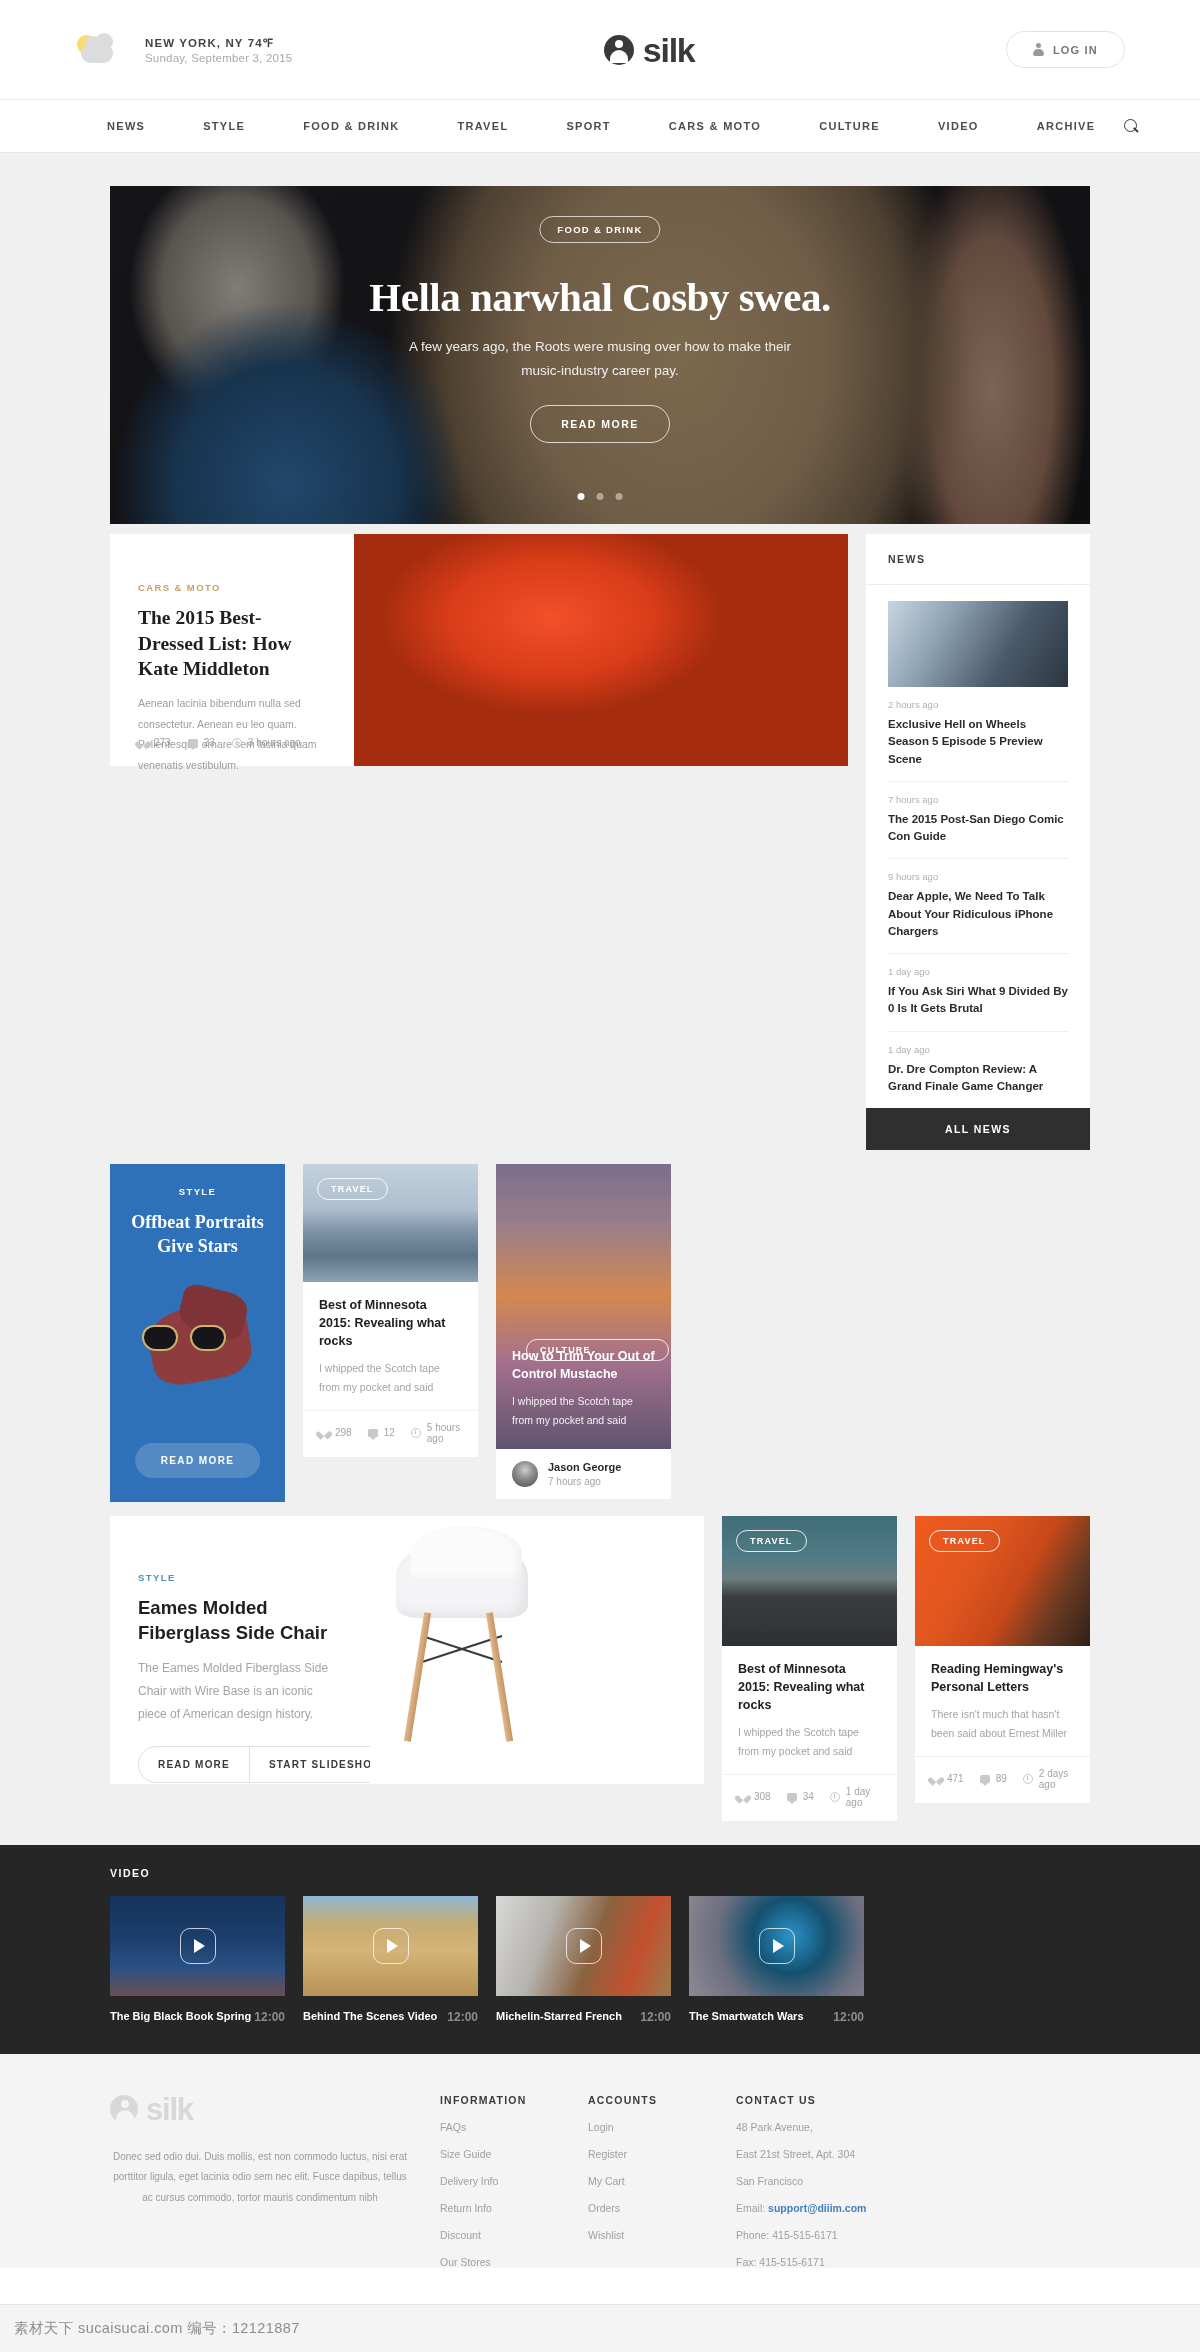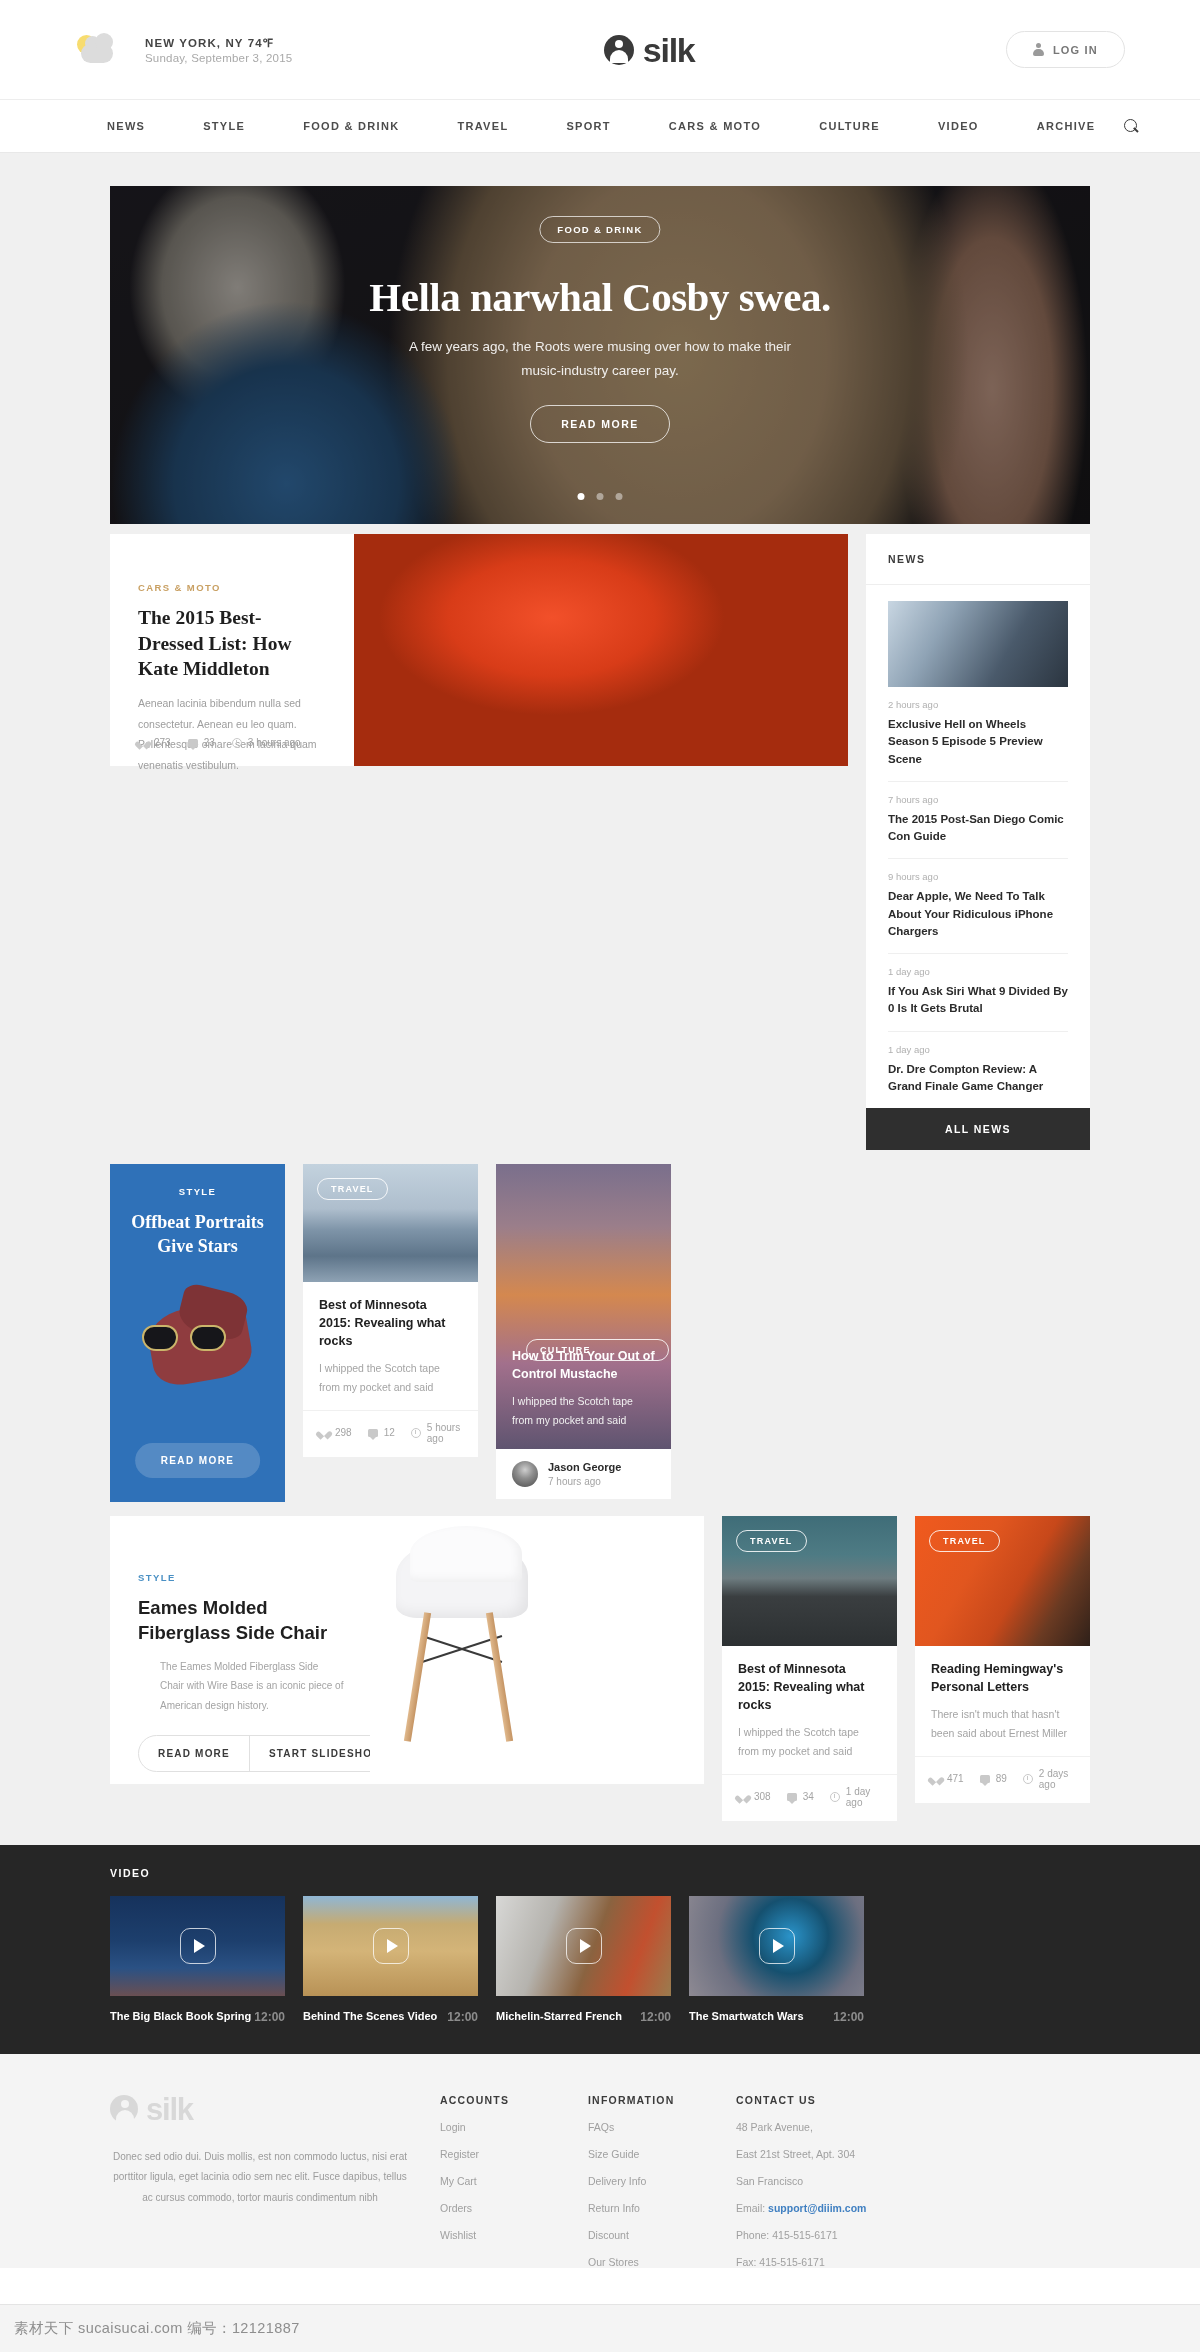--- a/index.html
+++ b/index.html
@@ -176,21 +176,21 @@
   .avatar { width:26px;height:26px;border-radius:50%; flex:none;
     background: radial-gradient(circle at 50% 34%, #cfcfcf 0%, #8e8e8e 40%, #4a4a4a 100%); }
   .author-n { font-size:11px; font-weight:700; color:#2b2b2b; }
   .author-t { font-size:10px; color:#a4a4a4; margin-top:3px; }
 
   
   .row3 { width:1050px; margin: 14px auto 0; display:flex; gap:18px; padding: 0 35px; align-items:flex-start; }
   .eames { flex:1; background:#fff; display:flex; height:268px; }
   .eames-text { width: 260px; padding: 56px 26px 0 28px; }
   .eames-h { font-size:18.5px; font-weight:700; line-height:1.33; margin-top:13px; color:#1f1f1f; }
-  .eames-p { font-size:10px; line-height:1.92; color:#a4a4a4; margin-top:12px;margin-left:22px; }
+  .eames-p { font-size:12px; line-height:1.92; color:#a4a4a4; margin-top:12px; }
   .btn-group { display:flex; margin-top:20px; border:1px solid #e0e0e0; border-radius:19px;
     overflow:hidden; width:max-content; }
   .btn-group div { font-size:10px; font-weight:700; letter-spacing:1.2px; padding:12px 19px;
     color:#3a3a3a; cursor:pointer; }
   .btn-group div + div { border-left:1px solid #e0e0e0; }
   .eames-img { flex:1; position:relative; background:#fff; }
   .chair-seat { position:absolute; left:26px; top:24px; width:132px; height:78px; background:#f4f4f6;
     border-radius: 46% 46% 16% 16%; box-shadow: inset -6px -4px 14px rgba(0,0,0,.07); }
   .chair-back { position:absolute; left:40px; top:10px; width:112px; height:56px; background:#fbfbfc;
     border-radius: 50% 50% 8% 8%; box-shadow: inset -4px -3px 10px rgba(0,0,0,.05); }
@@ -527,36 +527,36 @@
     <div class="footer-inner">
       <div class="f-about">
         <div class="f-logo">
           <div class="logo-mark"></div>
           <div class="logo-text">silk</div>
         </div>
         <p>Donec sed odio dui. Duis mollis, est non commodo luctus, nisi erat porttitor ligula, eget lacinia odio sem nec elit. Fusce dapibus, tellus ac cursus commodo, tortor mauris condimentum nibh</p>
       </div>
 
       <div class="f-col">
-        <div class="f-title">ACCOUNTS</div>
-        <div class="f-link">Login</div>
-        <div class="f-link">Register</div>
-        <div class="f-link">My Cart</div>
-        <div class="f-link">Orders</div>
-        <div class="f-link">Wishlist</div>
-      </div>
-
-      <div class="f-col">
         <div class="f-title">INFORMATION</div>
         <div class="f-link">FAQs</div>
         <div class="f-link">Size Guide</div>
         <div class="f-link">Delivery Info</div>
         <div class="f-link">Return Info</div>
         <div class="f-link">Discount</div>
         <div class="f-link">Our Stores</div>
+      </div>
+
+      <div class="f-col">
+        <div class="f-title">ACCOUNTS</div>
+        <div class="f-link">Login</div>
+        <div class="f-link">Register</div>
+        <div class="f-link">My Cart</div>
+        <div class="f-link">Orders</div>
+        <div class="f-link">Wishlist</div>
       </div>
 
       <div class="f-col contact">
         <div class="f-title">CONTACT US</div>
         <div class="f-line">48 Park Avenue,</div>
         <div class="f-line">East 21st Street, Apt. 304</div>
         <div class="f-line">San Francisco</div>
         <div class="f-line"><span>Email: </span><a>support@diiim.com</a></div>
         <div class="f-line">Phone: 415-515-6171</div>
         <div class="f-line">Fax: 415-515-6171</div>

